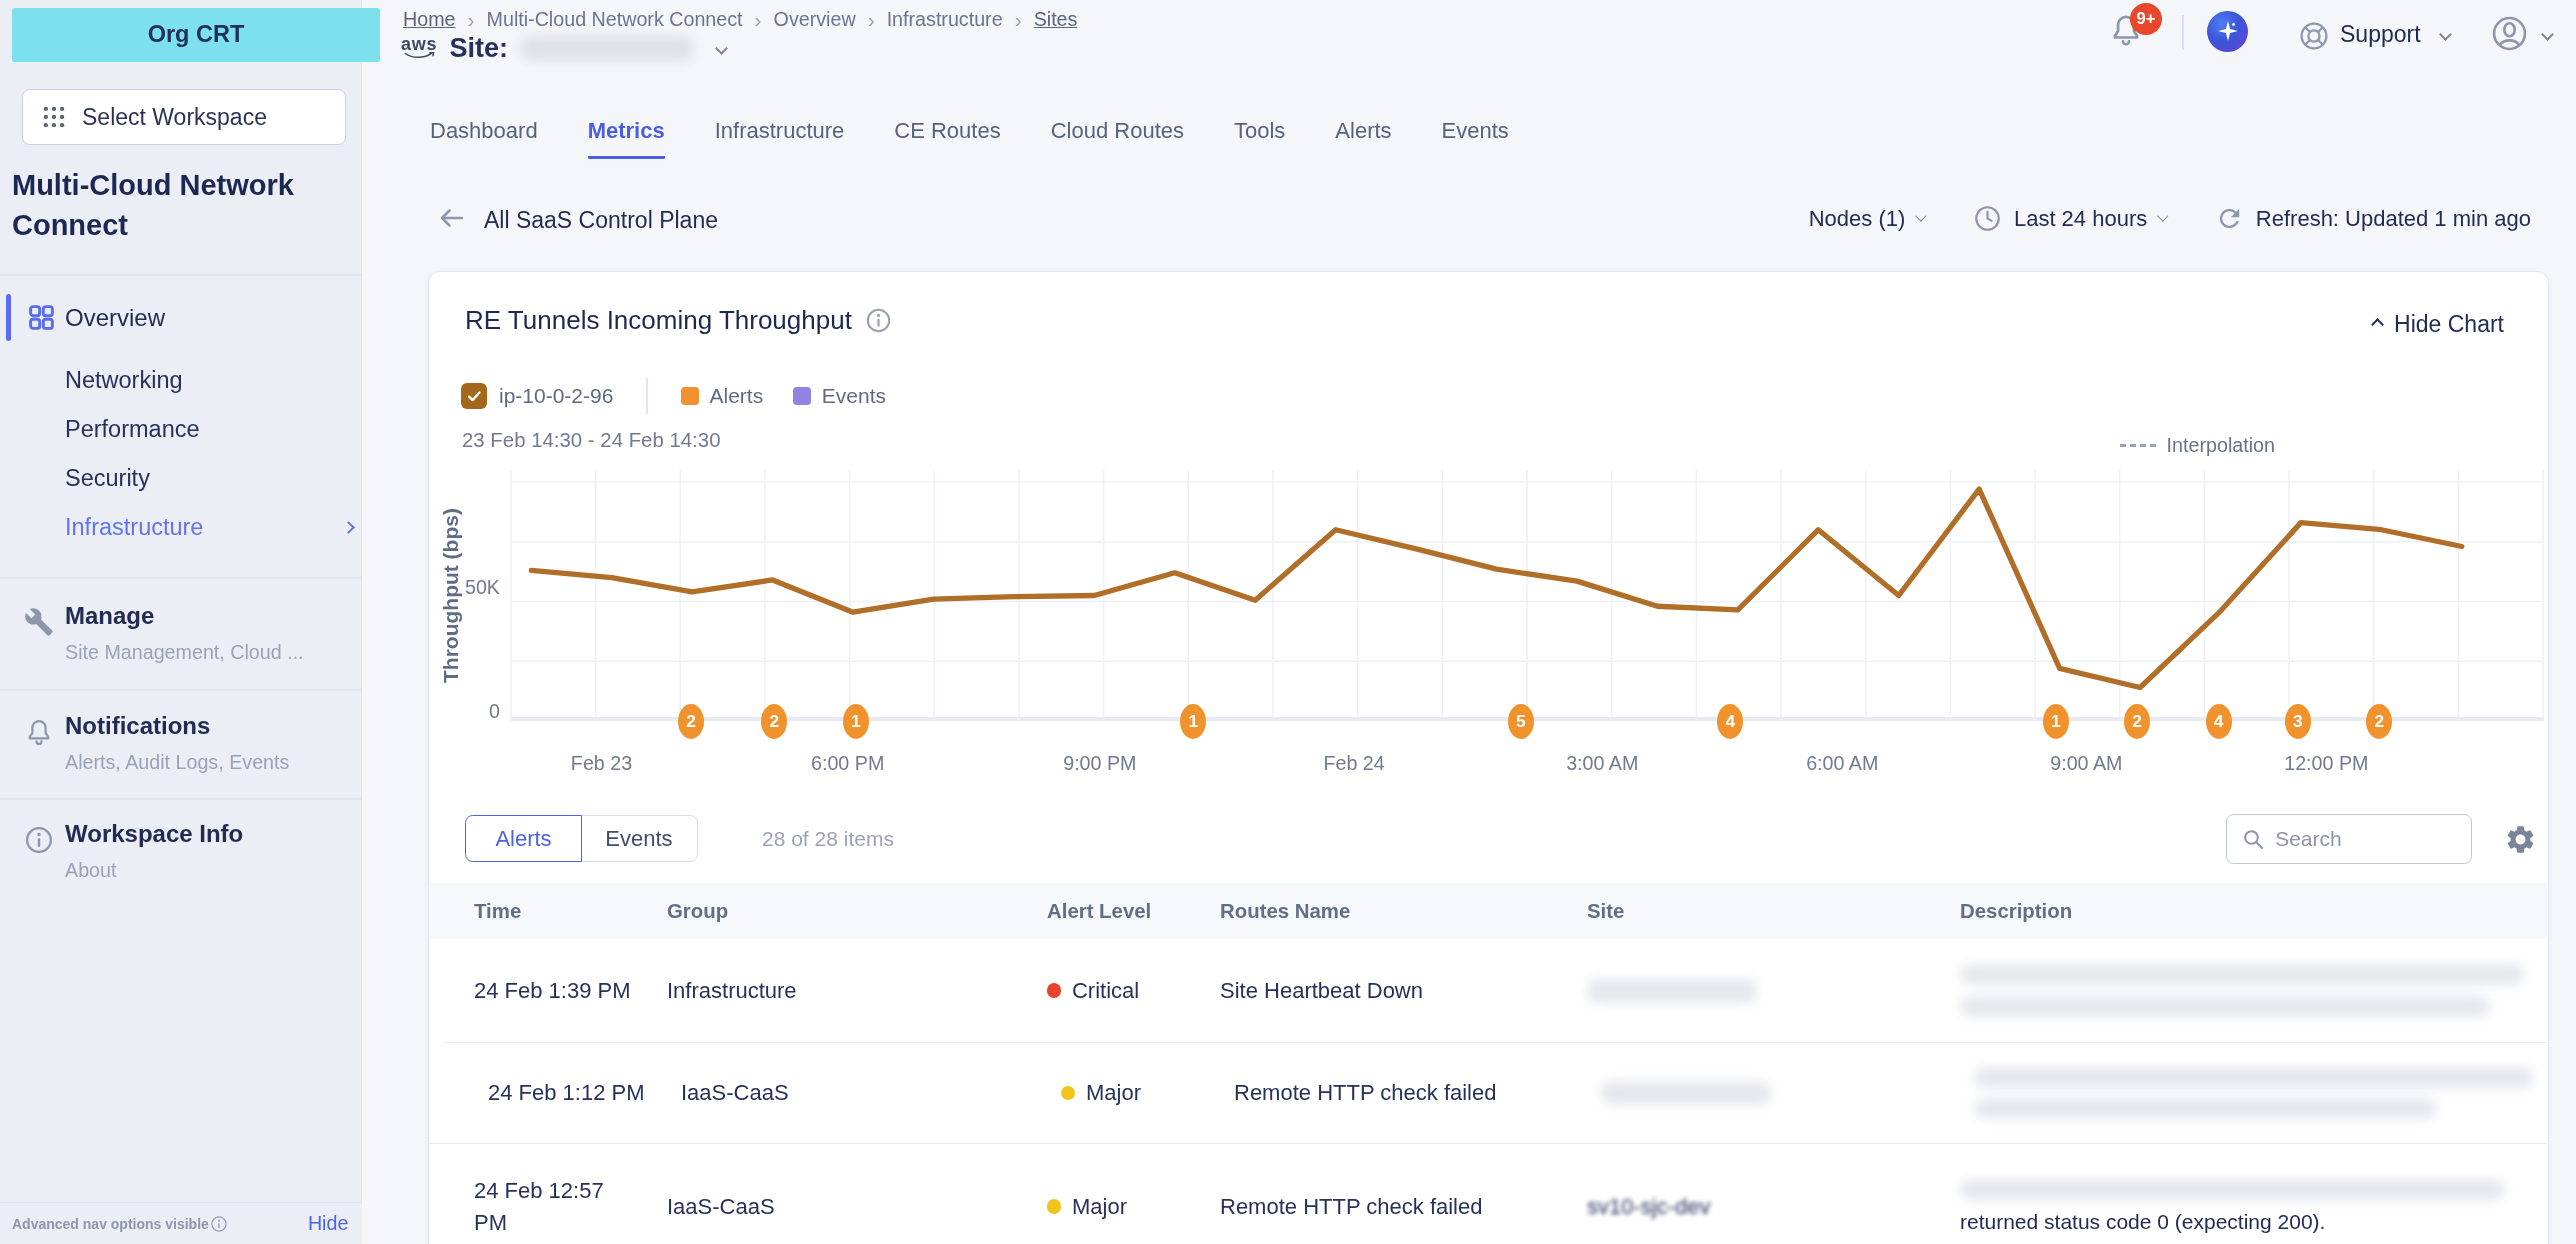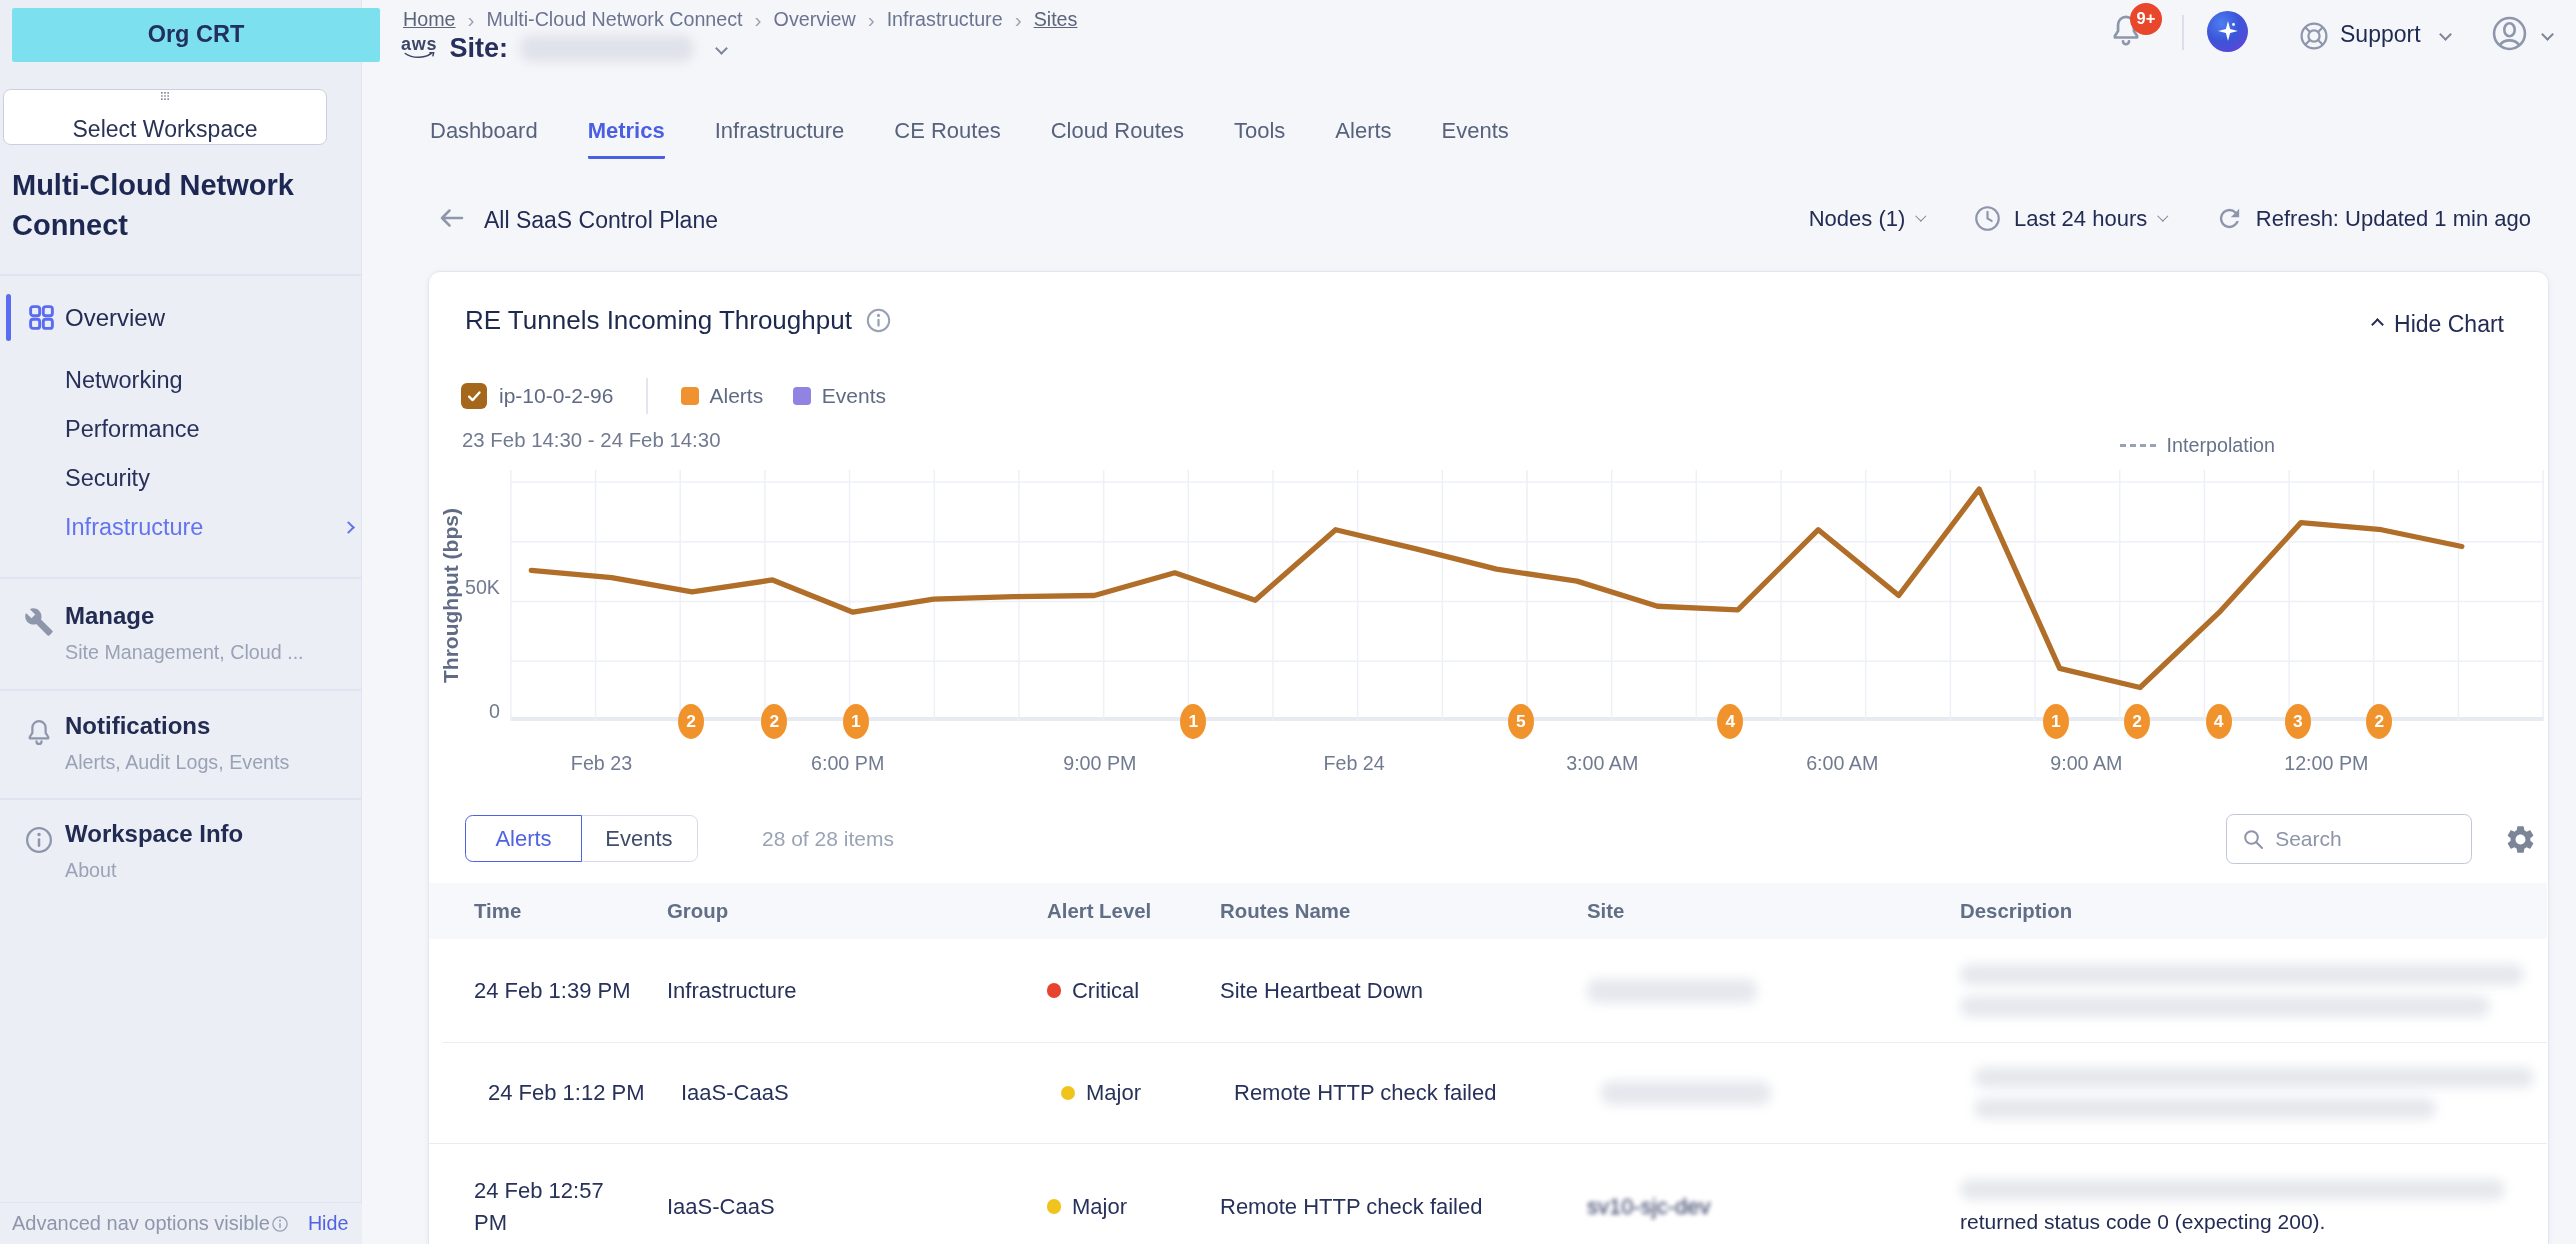--- a/index.html
+++ b/index.html
@@ -6,44 +6,44 @@
   html,body { width:2576px; height:1244px; overflow:hidden; background:#f5f6fa;
     font-family:"Liberation Sans", sans-serif; color:#27315a; }
   #root { position:relative; width:2576px; height:1244px; }
 
   
   .sidebar { position:absolute; left:0; top:0; width:362px; height:1244px;
     background:#eceef6; border-right:1.5px solid #dfe3ee; }
   .org-banner { position:absolute; left:12px; top:7.6px; width:368px; height:54px;
     background:#7de0ee; border-radius:2.3px; display:flex; align-items:center; justify-content:center;
     font-size:23.5px; font-weight:700; color:#22305f; }
-  .select-ws { position:absolute; left:3px; top:89px; width:324px; height:56px;
+  .select-ws { position:absolute; left:22px; top:89px; width:324px; height:56px;
     background:#ffffff; border:1.5px solid #c9cfde; border-radius:7.6px;
-    display:flex; align-items:center; gap:15px; padding:1px 18px; cursor:pointer;flex-direction:column; }
+    display:flex; align-items:center; gap:15px; padding:1px 18px; cursor:pointer; }
   .select-ws svg { width:26px; height:26px; color:#5b6478; }
   .select-ws span { font-size:23px; color:#2a3355; }
   .sb-title { position:absolute; left:12px; top:165px; width:330px;
     font-size:29px; font-weight:700; color:#1d2852; line-height:1.38; }
   .sb-div { position:absolute; left:0; width:362px; height:1.5px; background:#e0e4f0; }
   .nav-overview { position:absolute; left:0; top:291px; width:362px; height:54px; cursor:pointer; }
   .nav-overview .bar { position:absolute; left:6px; top:3px; width:5.3px; height:47px;
     border-radius:3px; background:#5a6cf0; }
   .nav-overview svg { position:absolute; left:27px; top:12px; width:29px; height:29px; color:#5a6cf0; }
   .nav-overview .lbl { position:absolute; left:65px; top:13px; font-size:24px; font-weight:500; color:#232c54; }
   .sub-item { position:absolute; left:65px; width:288px; height:48px; display:flex;
     align-items:center; justify-content:space-between; font-size:23.5px; color:#27315a; cursor:pointer; }
   .sub-item.active { color:#6374ee; }
   .sb-section { position:absolute; left:0; width:362px; height:98px; cursor:pointer; }
   .sb-section svg { position:absolute; left:24px; top:10.6px; width:30px; height:30px; color:#8d96ab; }
   .sb-section .s-lbl { position:absolute; left:65px; top:6px; font-size:24px; font-weight:700; color:#222b52; }
   .sb-section .s-sub { position:absolute; left:65px; top:45px; font-size:19.7px; color:#9aa2b5; }
   .sb-footer { position:absolute; left:0; bottom:0; width:362px; height:42px;
     border-top:1.5px solid #e0e4f0; background:#eceef6; display:flex; align-items:center;
     justify-content:space-between; padding:0 13.6px 0 12px; }
-  .sb-footer .f-lbl { font-size:20px; color:#8d96ab; display:flex; align-items:center; gap:1px; }
+  .sb-footer .f-lbl { font-size:14px; color:#8d96ab; display:flex; align-items:center; gap:1px;font-weight:bold; }
   .sb-footer .f-lbl svg { width:18px; height:18px; color:#9aa2b5; }
   .sb-footer .f-hide { font-size:19.7px; color:#4f63e2; cursor:pointer; }
 
   
   .breadcrumb { position:absolute; left:403px; top:7.6px; display:flex; align-items:center;
     gap:12px; font-size:19.7px; color:#6b7490; }
   .crumb.link { text-decoration:underline; color:#5b6478; cursor:pointer; }
   .crumb-sep { color:#9aa2b5; font-size:21px; }
   .site-row { position:absolute; left:401px; top:33px; display:flex; align-items:center; gap:12px; }
   .aws-logo { display:flex; flex-direction:column; align-items:center; color:#3b4766; }

